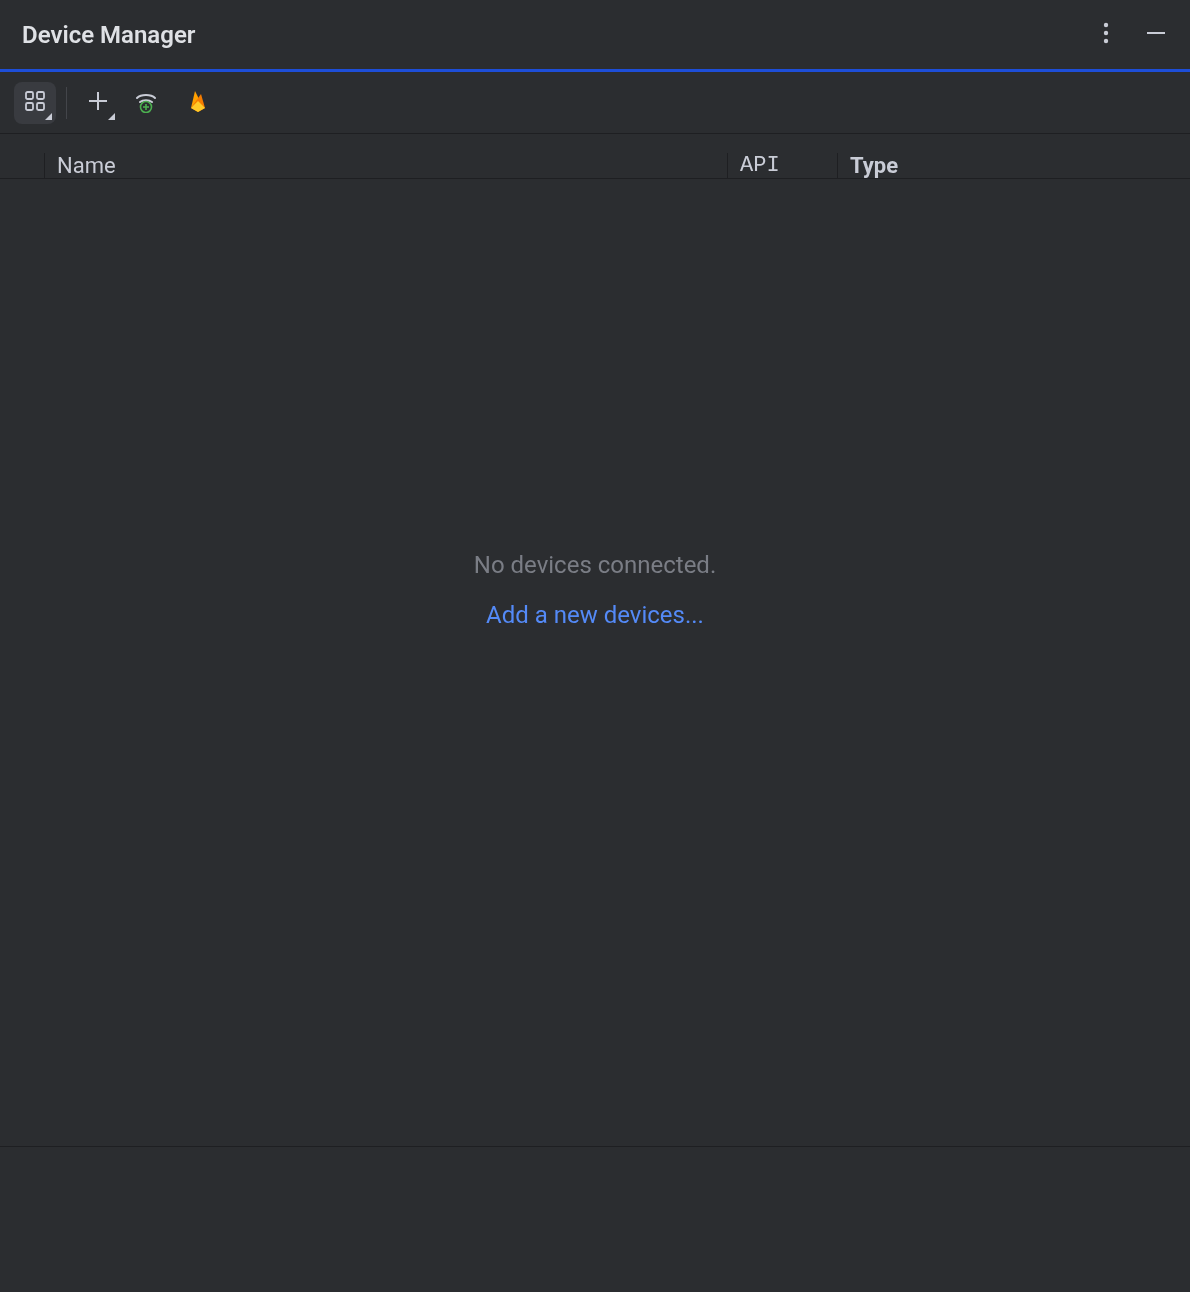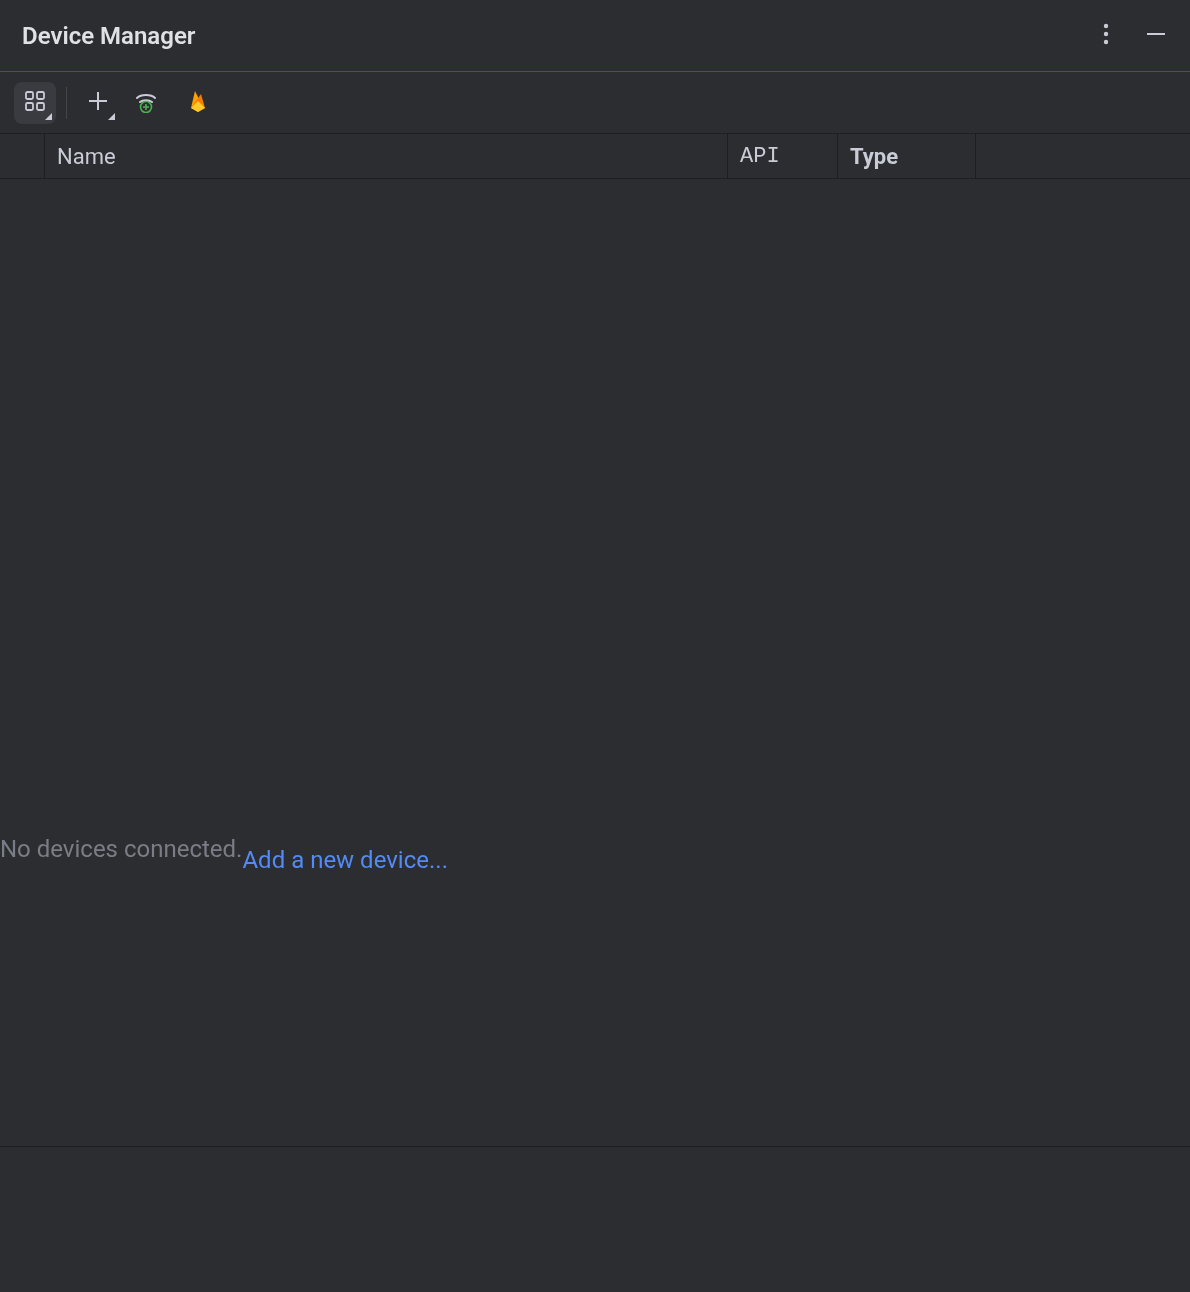--- a/index.html
+++ b/index.html
@@ -12,21 +12,21 @@
     overflow: hidden;
     display: flex;
     flex-direction: column;
   }
   .titlebar {
     height: 72px;
     display: flex;
     align-items: center;
     justify-content: space-between;
     padding: 0 18px 0 22px;
-    border-bottom: 1px solid #1d4ed8;
+    border-bottom: 3px solid #1d4ed8;
   }
   .title {
     font-size: 24px;
     font-weight: 600;
     color: #dfe1e5;
   }
   .title-actions {
     display: flex;
     align-items: center;
     gap: 18px;
@@ -76,37 +76,38 @@
     border-left: 7px solid transparent;
     border-bottom: 7px solid #c9ccd6;
   }
 
   .table-header {
     height: 45px;
     display: flex;
     border-bottom: 1px solid #1e1f22;
     font-size: 22px;
     color: #c9ccd6;
+    align-items: flex-end;
   }
   .th {
     display: flex;
     align-items: center;
     padding: 0 12px;
     border-left: 1px solid #1e1f22;
   }
   .th.form { width: 44px; border-left:none; }
   .th.name { flex: 1; }
   .th.api  { width: 110px; font-family: Liberation Mono, monospace; }
   .th.type { width: 138px; font-weight: bold; }
   .th.last { width: 215px; }
 
   .body-area {
     flex: 1;
     display: flex;
-    flex-direction: row;
+    flex-direction: column;
     align-items: center;
     justify-content: flex-start;
     padding-top: 372px;
     border-bottom: 1px solid #1e1f22;
   }
   .empty-msg {
     font-size: 24px;
     color: #7a7d85;
   }
   .add-link {
@@ -190,16 +191,16 @@
 <div class="table-header">
   <div class="th form"></div>
   <div class="th name">Name</div>
   <div class="th api">API</div>
   <div class="th type">Type</div>
   <div class="th last"></div>
 </div>
 
 <div class="body-area">
   <div class="empty-msg">No devices connected.</div>
-  <div class="add-link">Add a new device...</div>
+  <div class="add-link">Add a new devices...</div>
 </div>
 
 <div class="footer"></div>
 
 </body></html>

